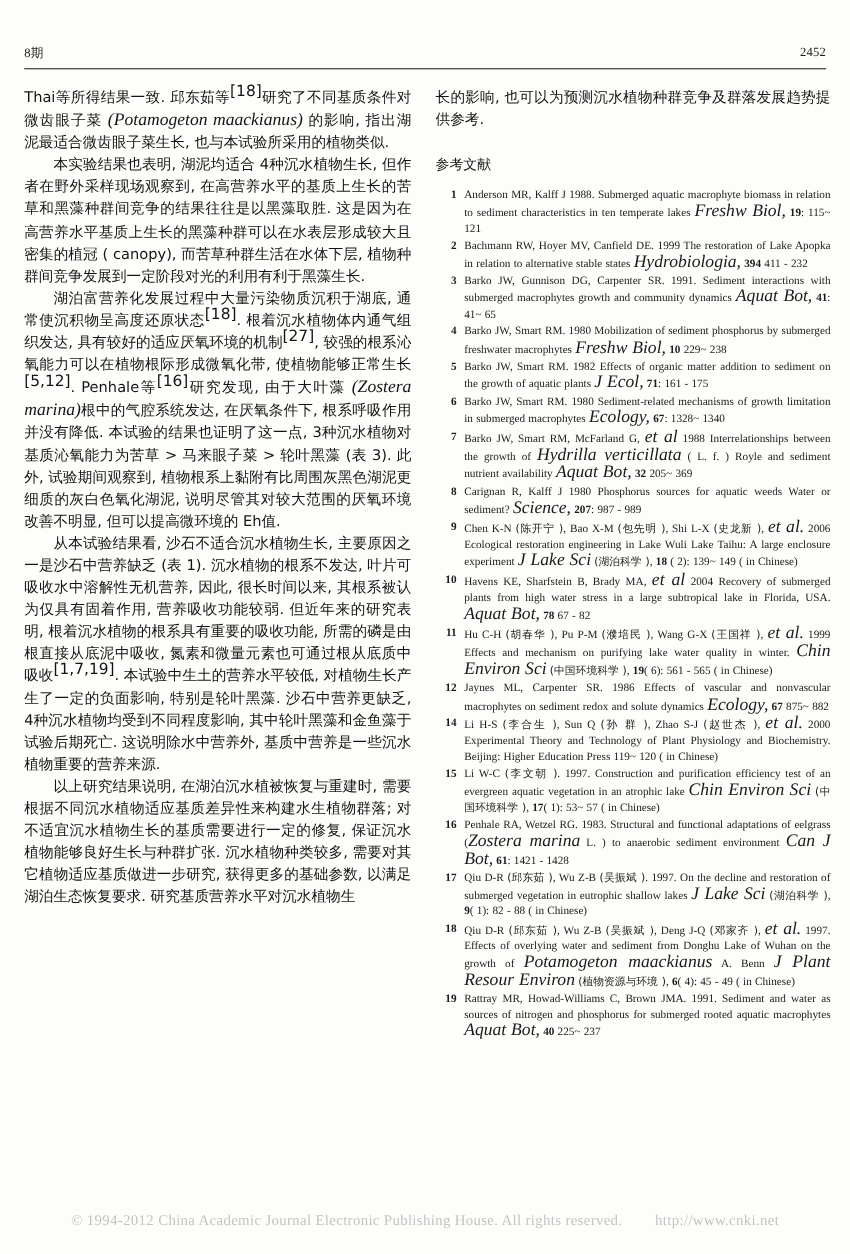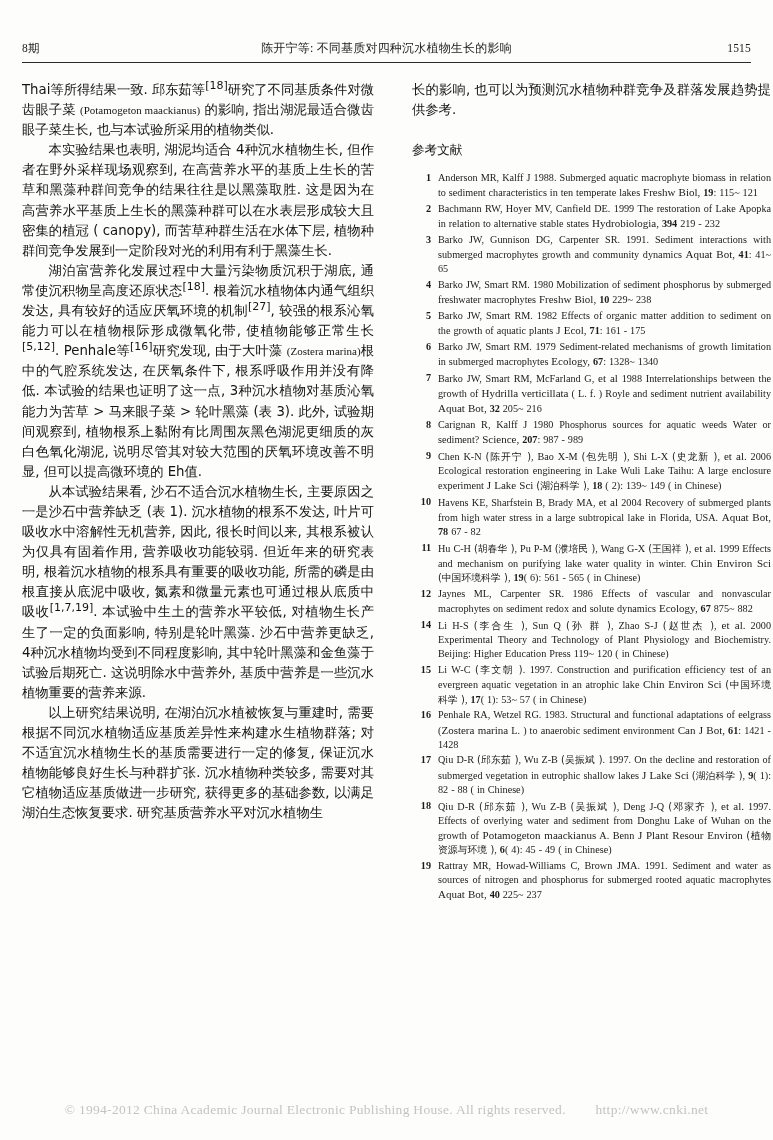--- a/index.html
+++ b/index.html
@@ -57,40 +57,41 @@
   .columns {
     position: absolute;
     left: 22px;
     right: 18px;
     top: 80px;
     bottom: 46px;
     display: flex;
     gap: 22px;
   }
   .col-left  { width: 352px; flex: none; }
-  .col-right { width: 359px; flex: none; margin-left: 16px; }
+  .col-right { width: 359px; flex: none; }
 
   .cjk {
     font-family: "DejaVu Sans", "Liberation Sans", sans-serif;
     font-size: 13.3px;
     line-height: 20.1px;
     text-align: justify;
     text-justify: inter-character;
     color: #141414;
   }
   .cjk p { margin: 0; }
   .cjk p.indent { text-indent: 2em; }
   .sup {
-    font-size: 11px;
+    font-size: 14px;
     vertical-align: super;
     line-height: 0;
   }
   .latin-it {
     font-family: "Liberation Serif", serif;
-    font-size: 11px;
+    font-style: italic;
+    font-size: 16px;
   }
 
   
   .ref-heading {
     font-family: Liberation Sans, sans-serif;
     font-size: 12.6px;
     margin: 22px 0 12px 0;
     color: #141414;
   }
   .ref-list {
@@ -138,22 +139,21 @@
   }
   .watermark .url { margin-left: 26px; }
 </style>
 </head>
 <body>
 
 <div class="page">
 
   <div class="runhead">
     <span class="runhead-left">8期</span>
-    <span class="runhead-center">陈开宁等: 不同基质对四种沉水植物生长的影响</span>
-    <span class="runhead-right">1515</span>
+    <span class="runhead-right">2452</span>
   </div>
 
   <div class="rule"></div>
 
   <div class="columns">
 
     <div class="col-left cjk">
       <div id="left-paras">
           <p><span>Thai等所得结果一致. 邱东茹等</span><span class="sup">[18]</span><span>研究了不同基质条件对微齿眼子菜 </span><span class="latin-it">(Potamogeton maackianus)</span><span> 的影响, 指出湖泥最适合微齿眼子菜生长, 也与本试验所采用的植物类似.</span></p>
           <p class="indent"><span>本实验结果也表明, 湖泥均适合 4种沉水植物生长, 但作者在野外采样现场观察到, 在高营养水平的基质上生长的苦草和黑藻种群间竞争的结果往往是以黑藻取胜. 这是因为在高营养水平基质上生长的黑藻种群可以在水表层形成较大且密集的植冠 ( canopy), 而苦草种群生活在水体下层, 植物种群间竞争发展到一定阶段对光的利用有利于黑藻生长.</span></p>
@@ -166,41 +166,41 @@
     <div class="col-right">
       <div class="cjk">长的影响, 也可以为预测沉水植物种群竞争及群落发展趋势提供参考.</div>
       <div class="ref-heading">参考文献</div>
       <div class="ref-list" id="ref-list">
           <div class="ref-item">
             <span class="ref-num">1</span>
             <span class="ref-text"><span>Anderson MR,  Kalff J   1988.  Submerged aquatic macrophyte biomass in relation to sediment characteristics in ten temperate lakes  </span><span class="latin-it">Freshw Biol,</span><span> </span><b>19</b><span>:  115~ 121</span></span>
           </div>
           <div class="ref-item">
             <span class="ref-num">2</span>
-            <span class="ref-text"><span>Bachmann RW,  Hoyer MV,  Canfield DE.  1999  The restoration of Lake Apopka in relation to alternative stable states  </span><span class="latin-it">Hydrobiologia,</span><span>  </span><b>394</b><span>  219 - 232</span></span>
+            <span class="ref-text"><span>Bachmann RW,  Hoyer MV,  Canfield DE.  1999  The restoration of Lake Apopka in relation to alternative stable states  </span><span class="latin-it">Hydrobiologia,</span><span>  </span><b>394</b><span>  411 - 232</span></span>
           </div>
           <div class="ref-item">
             <span class="ref-num">3</span>
             <span class="ref-text"><span>Barko JW,  Gunnison DG,  Carpenter SR.  1991.  Sediment interactions with submerged macrophytes growth and community dynamics  </span><span class="latin-it">Aquat Bot,</span><span>  </span><b>41</b><span>:  41~ 65</span></span>
           </div>
           <div class="ref-item">
             <span class="ref-num">4</span>
             <span class="ref-text"><span>Barko JW,  Smart RM.  1980  Mobilization of sediment phosphorus by submerged freshwater macrophytes  </span><span class="latin-it">Freshw Biol,</span><span>  </span><b>10</b><span>  229~ 238</span></span>
           </div>
           <div class="ref-item">
             <span class="ref-num">5</span>
             <span class="ref-text"><span>Barko JW,  Smart RM.  1982   Effects of organic matter addition to sediment on the growth of aquatic plants  </span><span class="latin-it">J Ecol,</span><span>  </span><b>71</b><span>:  161 - 175</span></span>
           </div>
           <div class="ref-item">
             <span class="ref-num">6</span>
-            <span class="ref-text"><span>Barko JW,  Smart RM.  1979   Sediment-related mechanisms of growth limitation in submerged macrophytes  </span><span class="latin-it">Ecology,</span><span>  </span><b>67</b><span>:  1328~ 1340</span></span>
+            <span class="ref-text"><span>Barko JW,  Smart RM.  1980   Sediment-related mechanisms of growth limitation in submerged macrophytes  </span><span class="latin-it">Ecology,</span><span>  </span><b>67</b><span>:  1328~ 1340</span></span>
           </div>
           <div class="ref-item">
             <span class="ref-num">7</span>
-            <span class="ref-text"><span>Barko JW,  Smart RM,  McFarland G,  </span><span class="latin-it">et al</span><span>  1988   Interrelationships between the growth of </span><span class="latin-it">Hydrilla verticillata</span><span> ( L. f. ) Royle and sediment nutrient availability  </span><span class="latin-it">Aquat Bot,</span><span>  </span><b>32</b><span>  205~ 216</span></span>
+            <span class="ref-text"><span>Barko JW,  Smart RM,  McFarland G,  </span><span class="latin-it">et al</span><span>  1988   Interrelationships between the growth of </span><span class="latin-it">Hydrilla verticillata</span><span> ( L. f. ) Royle and sediment nutrient availability  </span><span class="latin-it">Aquat Bot,</span><span>  </span><b>32</b><span>  205~ 369</span></span>
           </div>
           <div class="ref-item">
             <span class="ref-num">8</span>
             <span class="ref-text"><span>Carignan R,  Kalff J   1980  Phosphorus sources for aquatic weeds  Water or sediment?  </span><span class="latin-it">Science,</span><span>  </span><b>207</b><span>:  987 - 989</span></span>
           </div>
           <div class="ref-item">
             <span class="ref-num">9</span>
             <span class="ref-text"><span>Chen K-N </span><span class="zh">(陈开宁 )</span><span>,  Bao X-M </span><span class="zh">(包先明 )</span><span>,  Shi L-X </span><span class="zh">(史龙新 )</span><span>,  </span><span class="latin-it">et al.</span><span>  2006   Ecological restoration engineering in Lake Wuli  Lake Taihu:  A large enclosure experiment   </span><span class="latin-it">J Lake Sci</span><span> </span><span class="zh">(湖泊科学 )</span><span>,  </span><b>18</b><span> ( 2):  139~ 149 ( in Chinese)</span></span>
           </div>
           <div class="ref-item">

